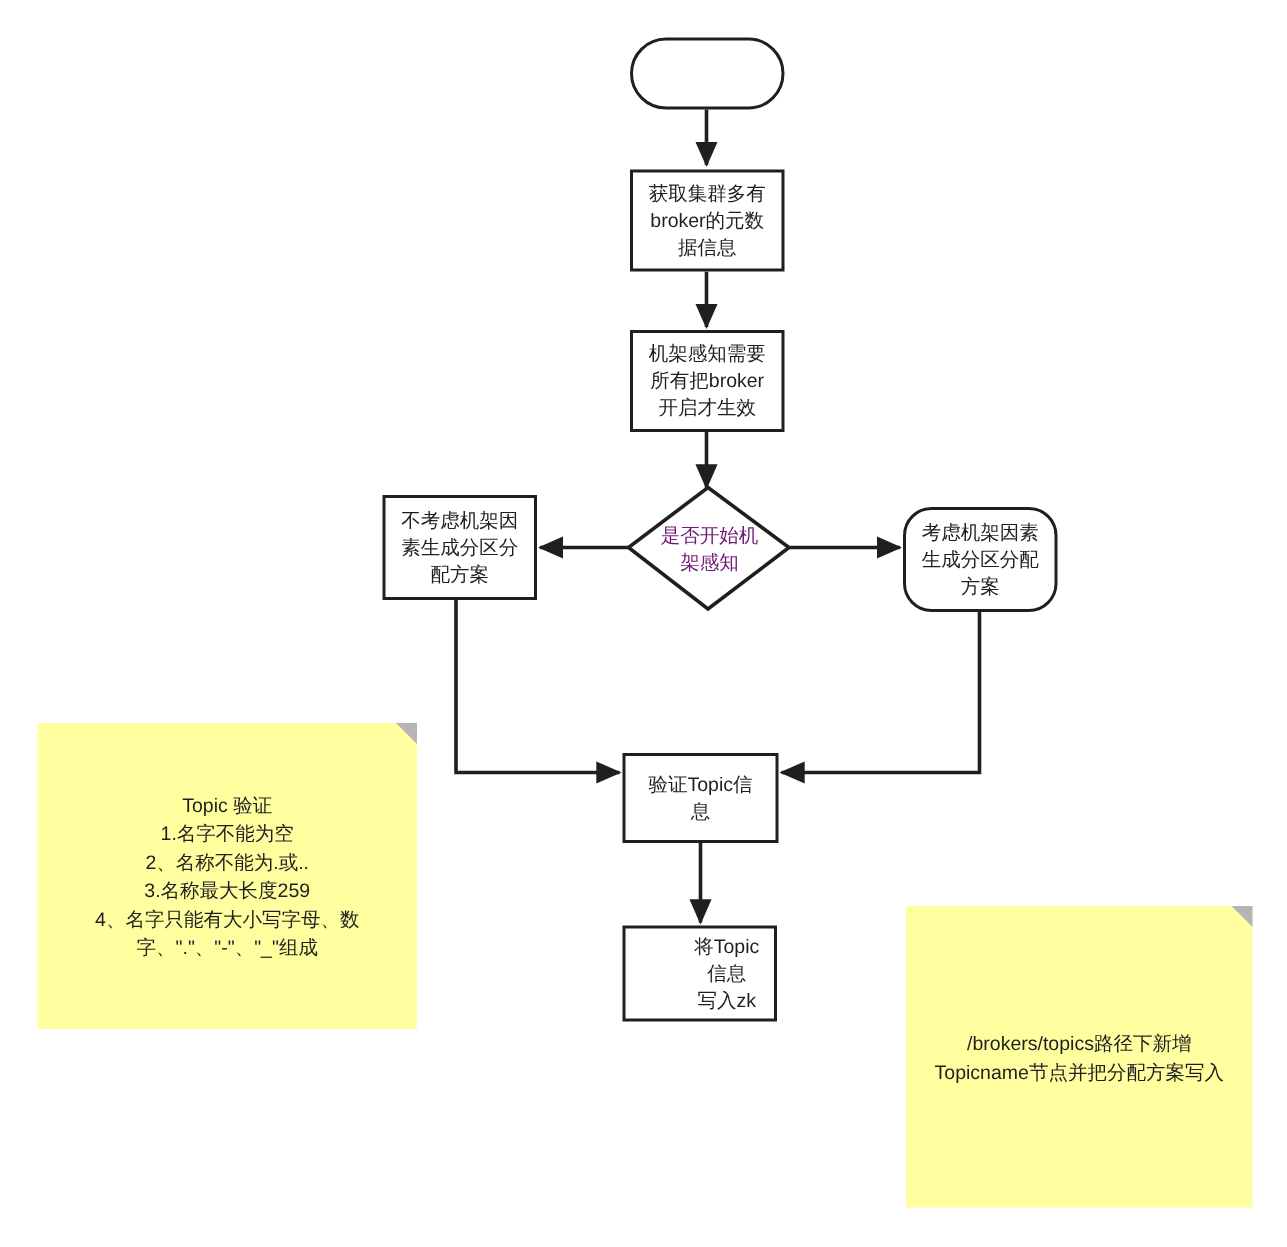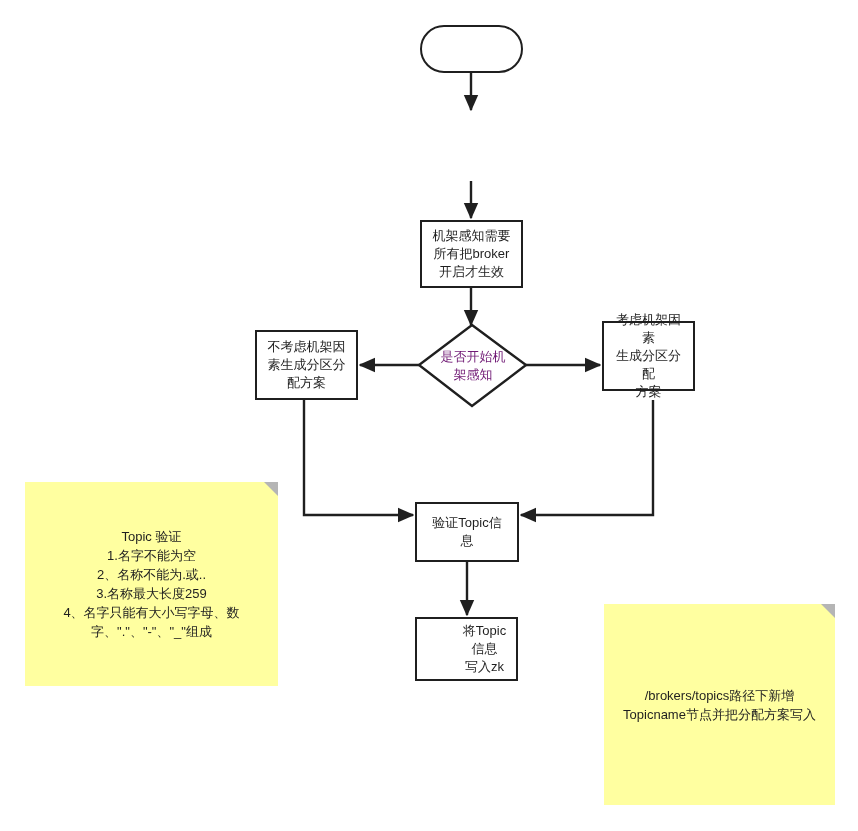--- a/index.html
+++ b/index.html
@@ -120,39 +120,44 @@
 
     <path d="M 467 546 L 467 615" stroke="#1f1f1f" stroke-width="2.4" fill="none" marker-end="url(#arrow)"></path>
 
     <polygon points="472,325 526,365 472,406 419,365" fill="#ffffff" stroke="#1f1f1f" stroke-width="2.4"></polygon>
   </svg>
 
   <div class="node terminal" style="left:420px; top:25px; width:103px; height:48px;">
     <span class="label"></span>
   </div>
 
+  <div class="node" style="left:420px; top:113px; width:103px; height:68px;">
+    <span class="label">获取集群多有
+broker的元数
+据信息</span>
+  </div>
 
   <div class="node" style="left:420px; top:220px; width:103px; height:68px;text-align:center;">
     <span class="label">机架感知需要
 所有把broker
 开启才生效</span>
   </div>
 
   <div class="diamond-wrap" style="left:419px; top:325px; width:108px; height:81px;">
     <span class="dlabel">是否开始机
 架感知</span>
   </div>
 
   <div class="node" style="left:255px; top:330px; width:103px; height:70px;">
     <span class="label">不考虑机架因
 素生成分区分
 配方案</span>
   </div>
 
-  <div class="node" style="left:602px; top:321px; width:93px; height:70px;">
+  <div class="node" style="left:602px; top:338px; width:103px; height:70px;border-radius:19px;">
     <span class="label">考虑机架因素
 生成分区分配
 方案</span>
   </div>
 
   <div class="node" style="left:415px; top:486px; width:104px; height:60px;margin-top:16px;">
     <span class="label">验证Topic信
 息</span>
   </div>
 

